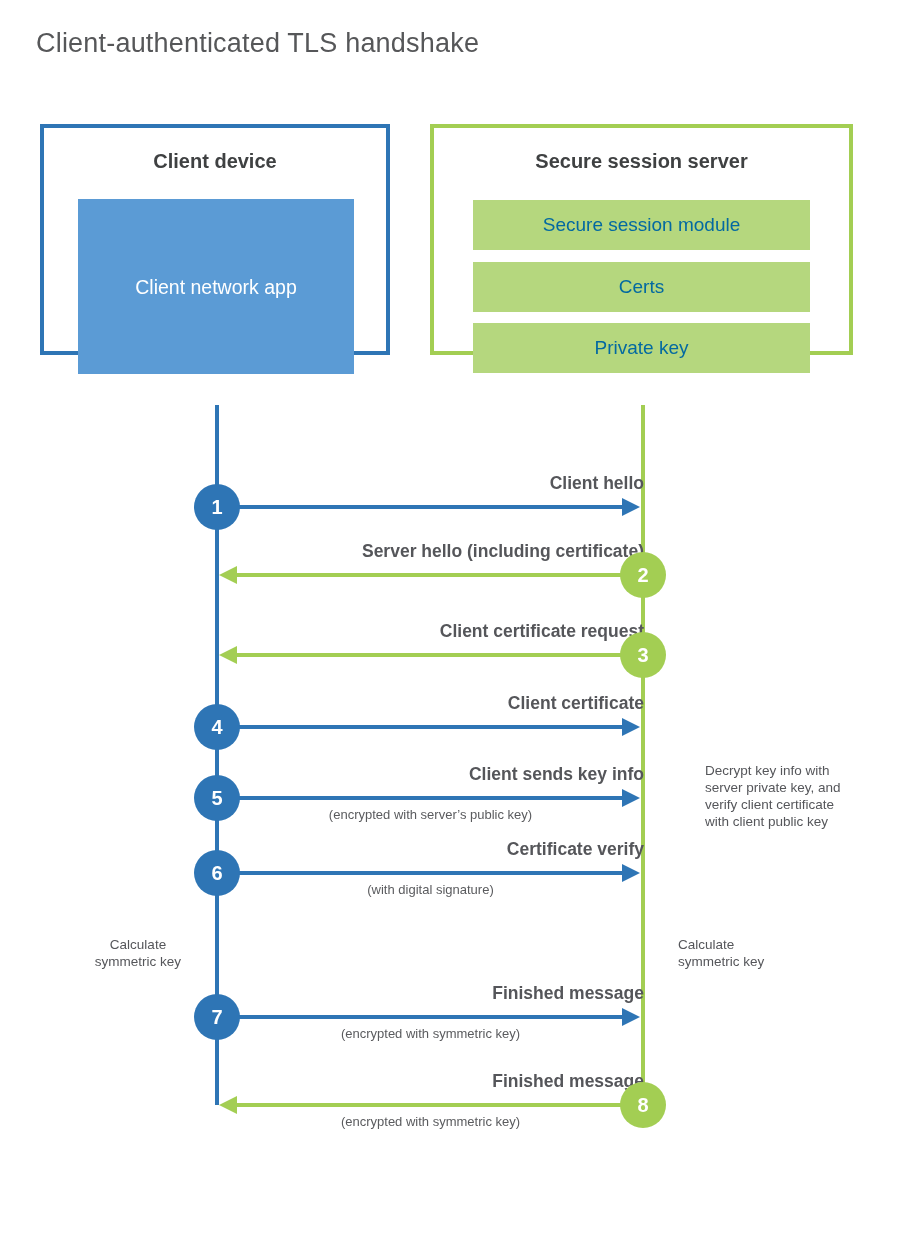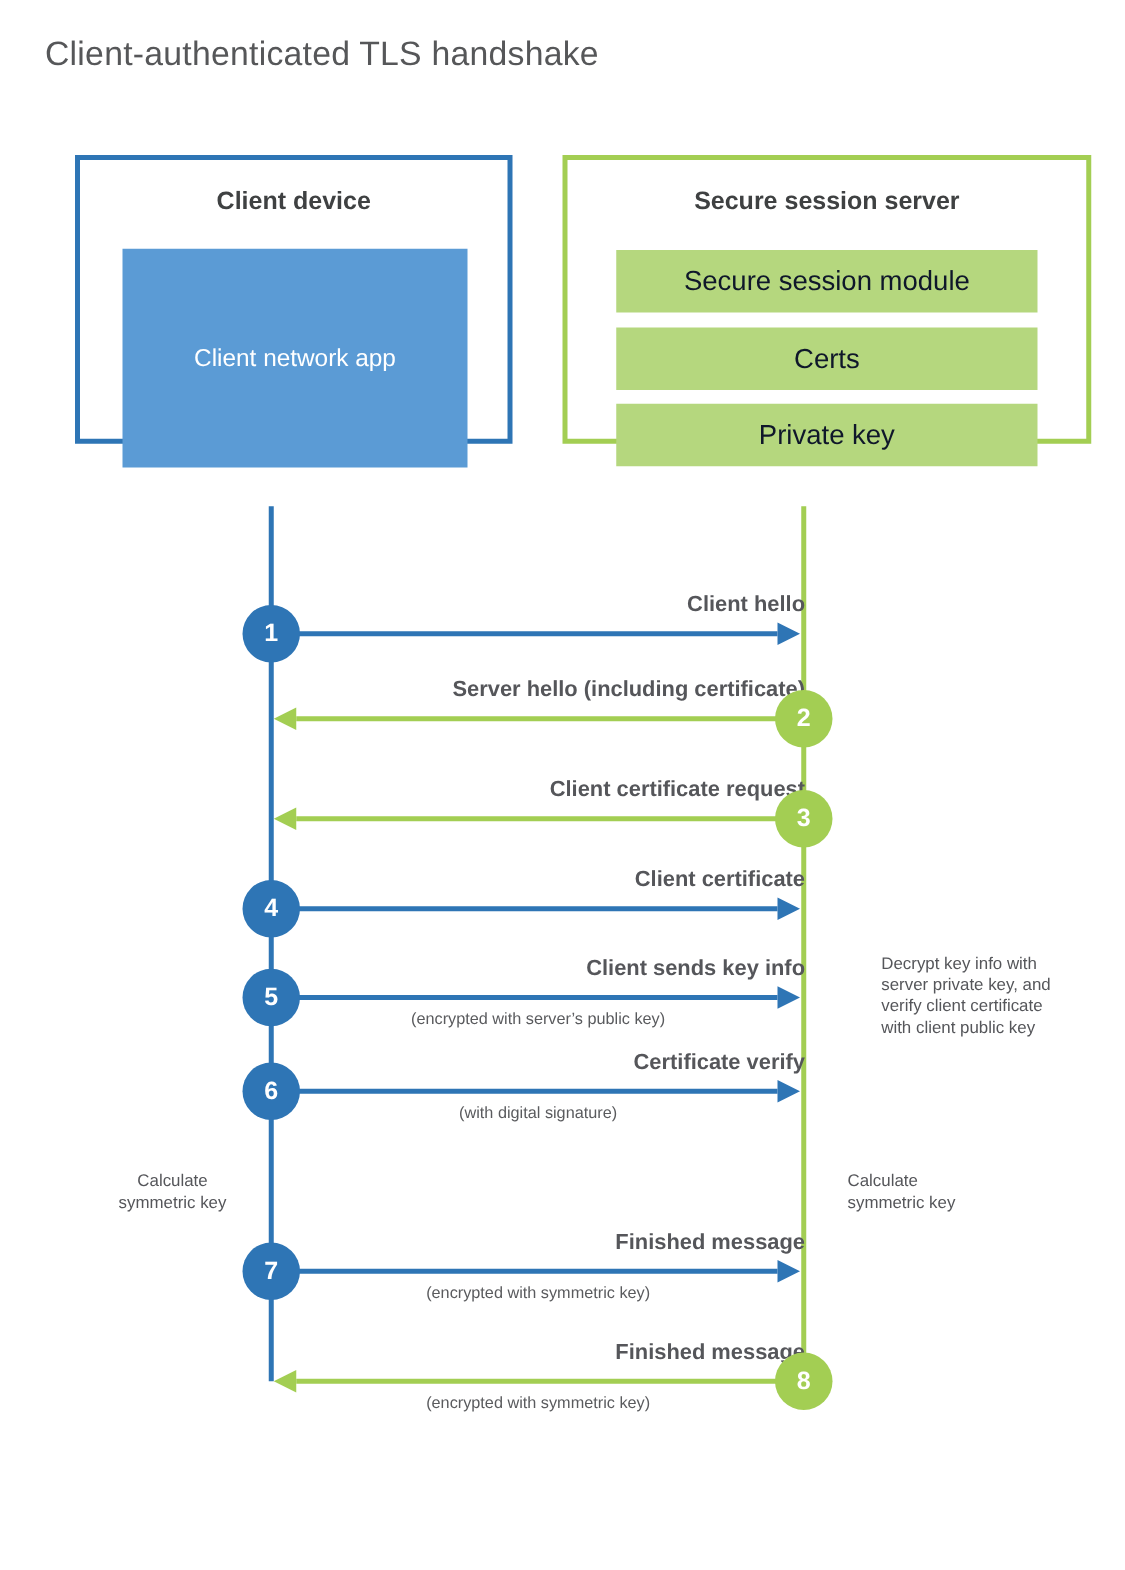--- a/index.html
+++ b/index.html
@@ -13,39 +13,39 @@
   html,body{margin:0;padding:0;background:#ffffff;}
   body{font-family:"Liberation Sans","DejaVu Sans",sans-serif;}
   #canvas{position:relative;width:900px;height:1256px;background:#ffffff;overflow:hidden;}
 
   .page-title{
     position:absolute;left:36px;top:28px;
     font-size:27px;font-weight:400;color:#565759;letter-spacing:.2px;
   }
 
   
-  .actor-box{position:absolute;top:124px;height:231px;box-sizing:border-box;background:#fff;margin-left:20px;}
+  .actor-box{position:absolute;top:124px;height:231px;box-sizing:border-box;background:#fff;}
   .client-box{left:40px;width:350px;border:4px solid var(--blue);}
   .server-box{left:430px;width:423px;border:4px solid var(--green);}
   .actor-title{
     position:absolute;left:0;top:22px;width:100%;
     text-align:center;font-size:20px;font-weight:700;color:var(--head);
   }
   .client-module{
     position:absolute;left:34px;top:71px;width:276px;height:175px;
     background:var(--blue-fill);
     display:flex;align-items:center;justify-content:center;text-align:center;
     color:#ffffff;font-size:19.5px;line-height:26px;
   }
   .client-module span{display:block;max-width:175px;text-align:right;}
   .server-bar{
     position:absolute;left:39px;width:337px;height:50px;
     background:var(--green-fill);
     display:flex;align-items:center;justify-content:center;
-    color:#0f172a;font-size:22px;
+    color:#0369a1;font-size:19px;
   }
   .bar-0{top:72px;} .bar-1{top:134px;} .bar-2{top:195px;}
 
   
   .lifeline{position:absolute;top:405px;width:4px;height:700px;}
   .lifeline-client{left:215px;background:var(--blue);}
   .lifeline-server{left:641px;background:var(--green);}
 
   
   .step{position:absolute;left:0;top:0;width:900px;height:0;}

